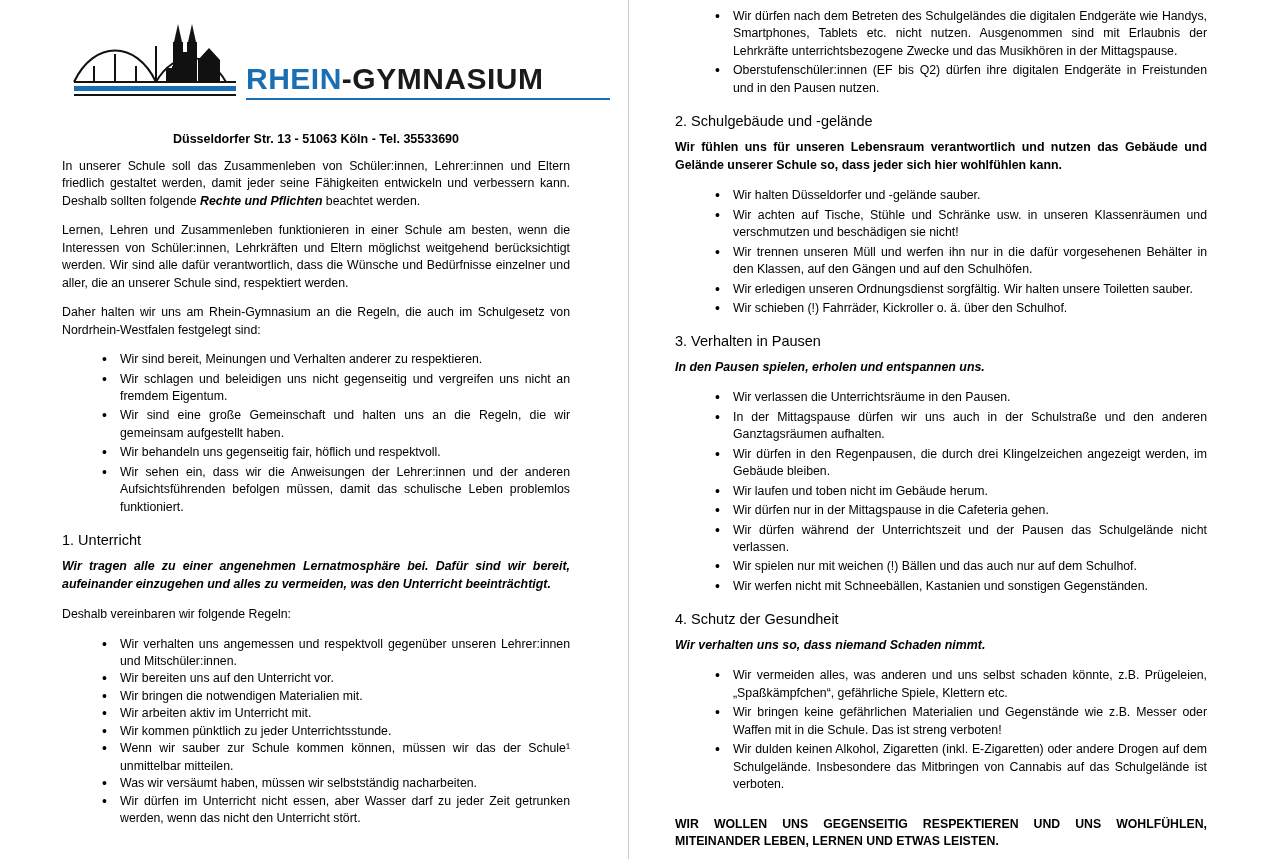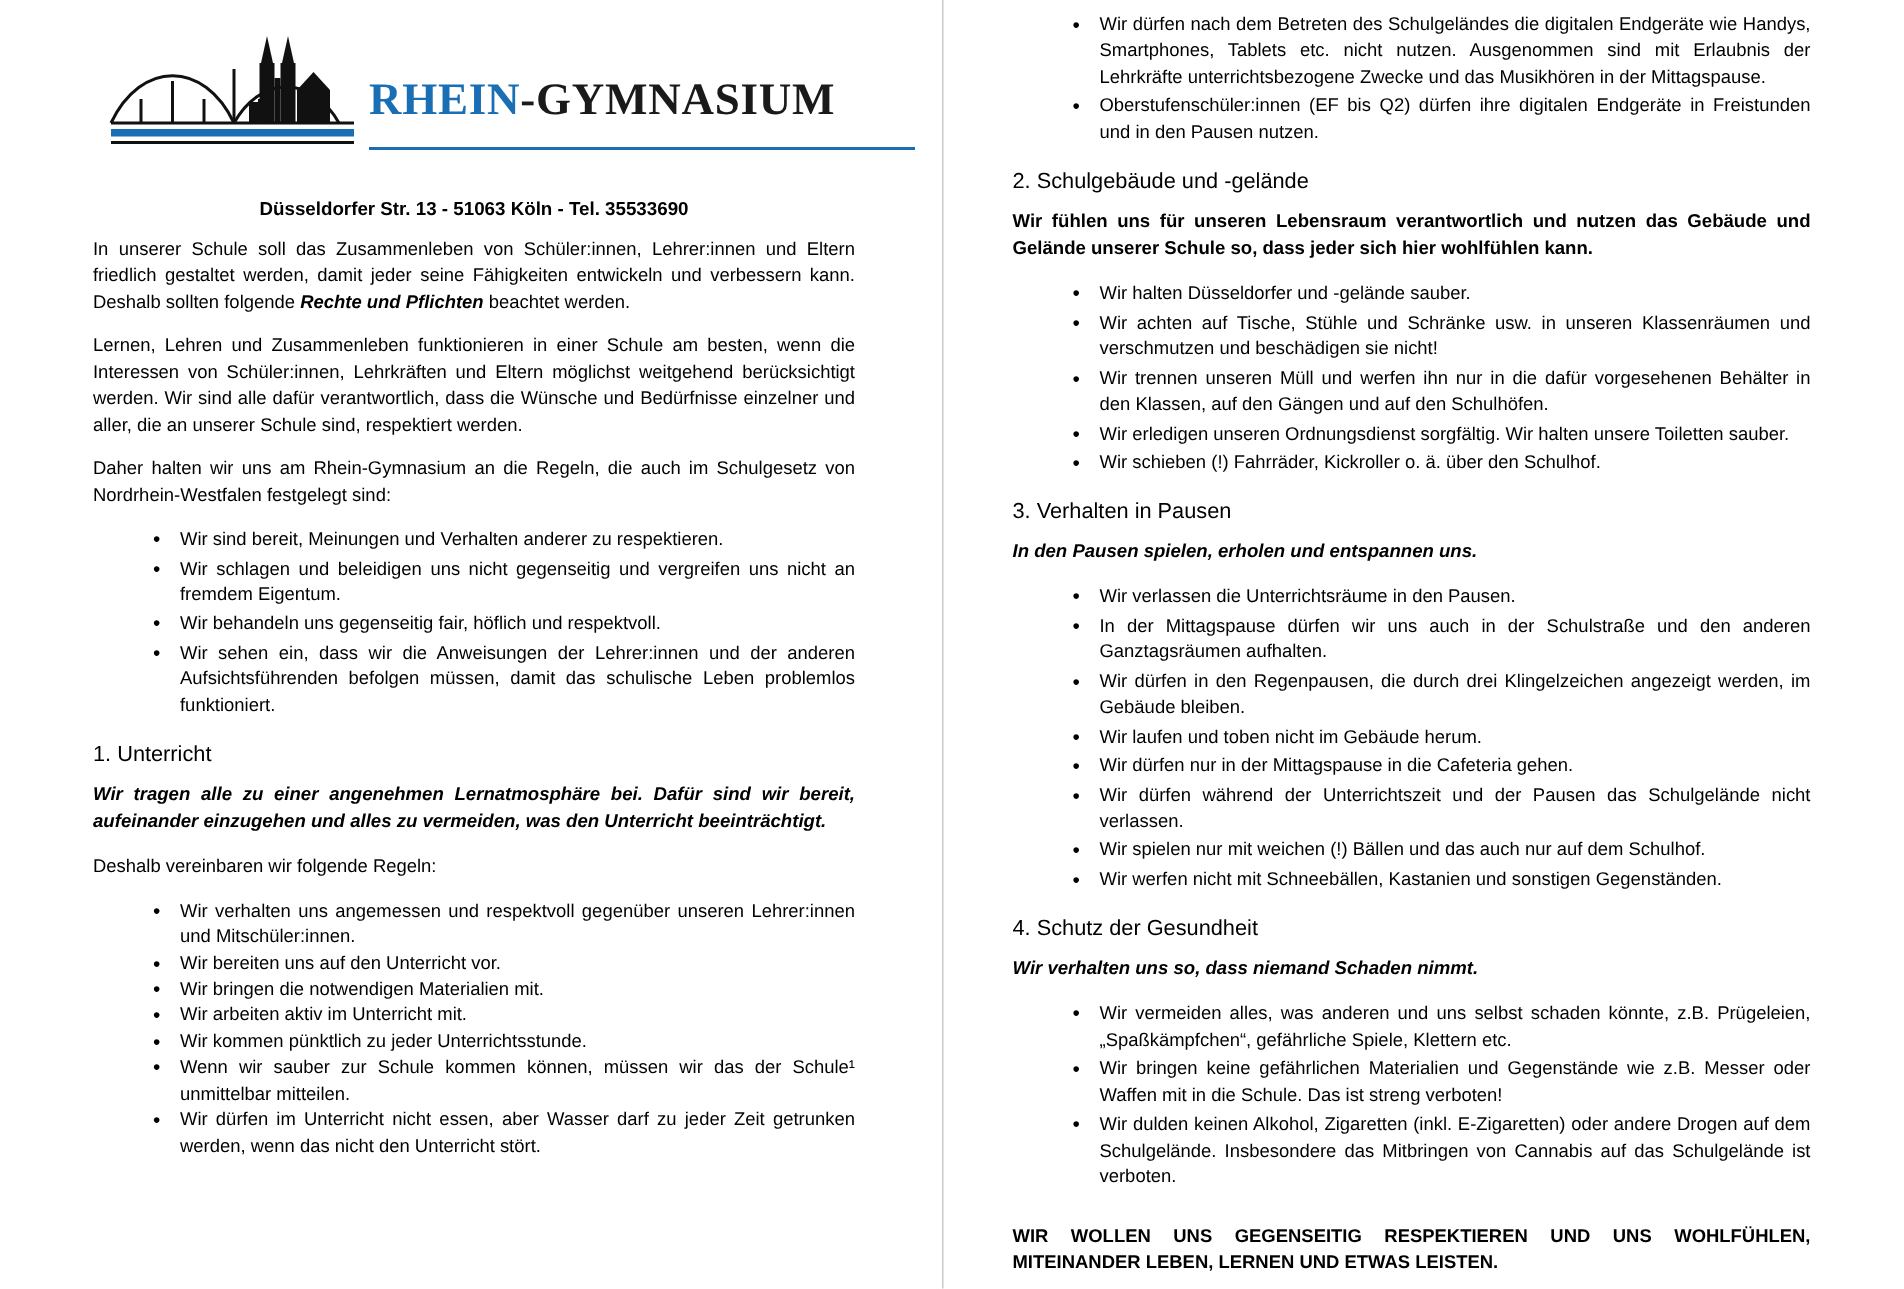--- a/index.html
+++ b/index.html
@@ -48,26 +48,25 @@
   .logo-art {
     position: absolute;
     left: 8px;
     top: 6px;
     width: 170px;
     height: 96px;
   }
   .logo-text {
     position: absolute;
     left: 184px;
-    top: 36px;
+    top: 48px;
     font-size: 30px;
     font-weight: bold;
     letter-spacing: 0.5px;
     white-space: nowrap;
-    font-family: Liberation Serif, serif;
   }
   .logo-text .rhein { color: #1a6fb4; }
   .logo-text .gym { color: #1a1a1a; }
   .logo-rule {
     position: absolute;
     left: 184px;
     top: 84px;
     width: 364px;
     height: 2px;
     background: #1a6fb4;
@@ -200,35 +199,37 @@
     <p class="body">
       <span>In unserer Schule soll das Zusammenleben von Schüler:innen, Lehrer:innen und Eltern friedlich gestaltet werden, damit jeder seine Fähigkeiten entwickeln und verbessern kann. Deshalb sollten folgende </span><b>Rechte und Pflichten</b><span> beachtet werden.</span>
     </p>
 
     <p class="body">Lernen, Lehren und Zusammenleben funktionieren in einer Schule am besten, wenn die Interessen von Schüler:innen, Lehrkräften und Eltern möglichst weitgehend berücksichtigt werden. Wir sind alle dafür verantwortlich, dass die Wünsche und Bedürfnisse einzelner und aller, die an unserer Schule sind, respektiert werden.</p>
     <p class="body">Daher halten wir uns am Rhein-Gymnasium an die Regeln, die auch im Schulgesetz von Nordrhein-Westfalen festgelegt sind:</p>
 
     <ul class="bullets">
       <li>Wir sind bereit, Meinungen und Verhalten anderer zu respektieren.</li>
       <li>Wir schlagen und beleidigen uns nicht gegenseitig und vergreifen uns nicht an fremdem Eigentum.</li>
+      <li>Wir sind eine große Gemeinschaft und halten uns an die Regeln, die wir gemeinsam aufgestellt haben.</li>
       <li>Wir behandeln uns gegenseitig fair, höflich und respektvoll.</li>
       <li>Wir sehen ein, dass wir die Anweisungen der Lehrer:innen und der anderen Aufsichtsführenden befolgen müssen, damit das schulische Leben problemlos funktioniert.</li>
     </ul>
 
     <h2 class="section">1. Unterricht</h2>
     <p class="section-lead-bolditalic">Wir tragen alle zu einer angenehmen Lernatmosphäre bei. Dafür sind wir bereit, aufeinander einzugehen und alles zu vermeiden, was den Unterricht beeinträchtigt.</p>
     <p class="body">Deshalb vereinbaren wir folgende Regeln:</p>
 
     <ul class="bullets tight">
       <li>Wir verhalten uns angemessen und respektvoll gegenüber unseren Lehrer:innen und Mitschüler:innen.</li>
       <li>Wir bereiten uns auf den Unterricht vor.</li>
       <li>Wir bringen die notwendigen Materialien mit.</li>
       <li>Wir arbeiten aktiv im Unterricht mit.</li>
       <li>Wir kommen pünktlich zu jeder Unterrichtsstunde.</li>
       <li>Wenn wir sauber zur Schule kommen können, müssen wir das der Schule¹ unmittelbar mitteilen.</li>
+      <li>Was wir versäumt haben, müssen wir selbstständig nacharbeiten.</li>
       <li>Wir dürfen im Unterricht nicht essen, aber Wasser darf zu jeder Zeit getrunken werden, wenn das nicht den Unterricht stört.</li>
 
     </ul>
 
   </div>
 
   <div class="col-divider"></div>
 
   <div class="column col-right">
 

